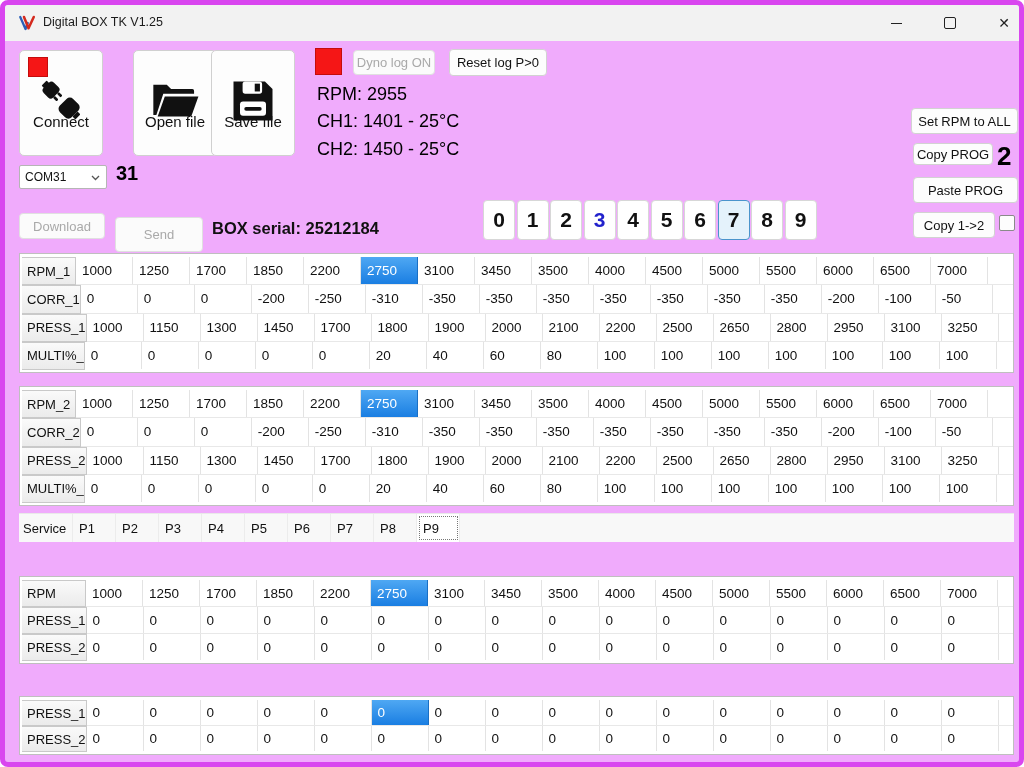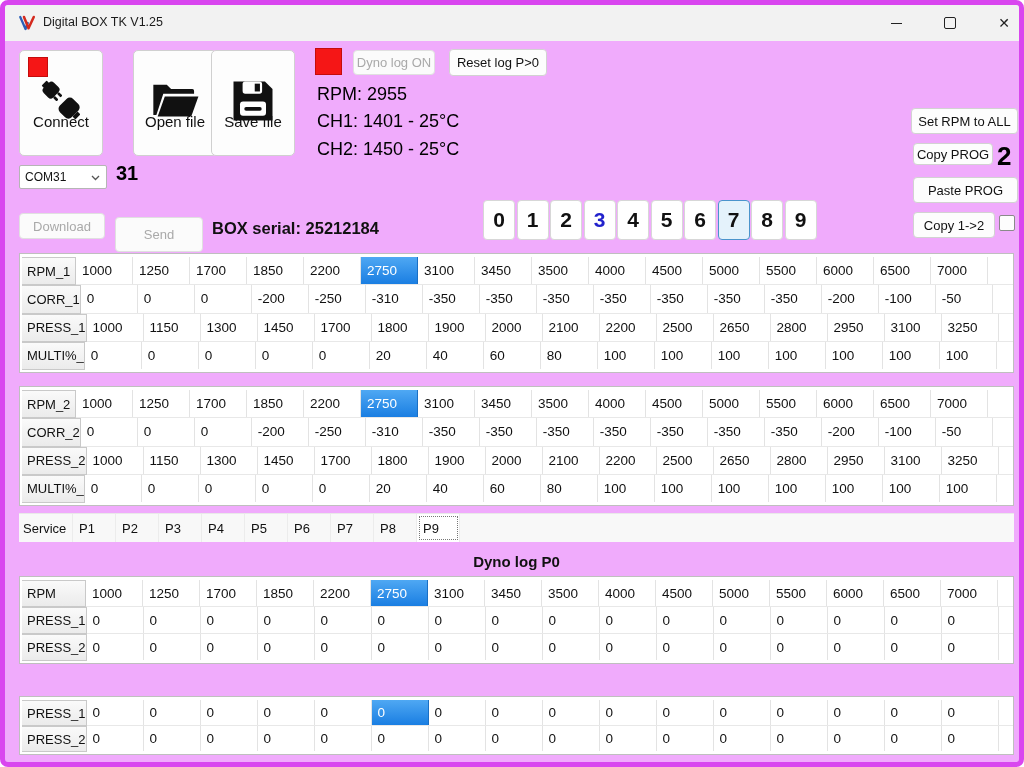--- a/index.html
+++ b/index.html
@@ -333,21 +333,20 @@
     <span class="tab">P2</span>
     <span class="tab">P3</span>
     <span class="tab">P4</span>
     <span class="tab">P5</span>
     <span class="tab">P6</span>
     <span class="tab">P7</span>
     <span class="tab">P8</span>
     <span class="tab focused">P9</span>
   </div>
 
-  <div class="sect-title" style="top:548px;">Dyno log  P0</div>
   <div class="ptable t-dyno" style="top:571px;height:88px;">
       <div class="prow">
         <div class="plabel">RPM</div>
         <div class="pcell">1000</div>
         <div class="pcell">1250</div>
         <div class="pcell">1700</div>
         <div class="pcell">1850</div>
         <div class="pcell">2200</div>
         <div class="pcell hl">2750</div>
         <div class="pcell">3100</div>

